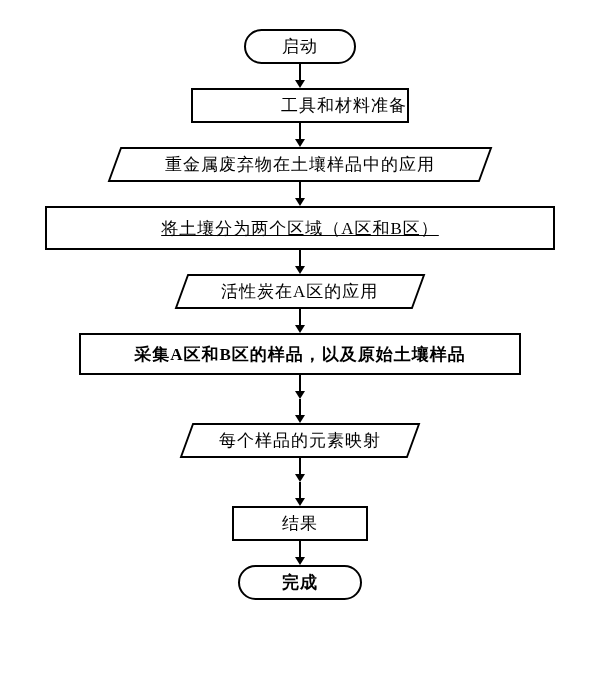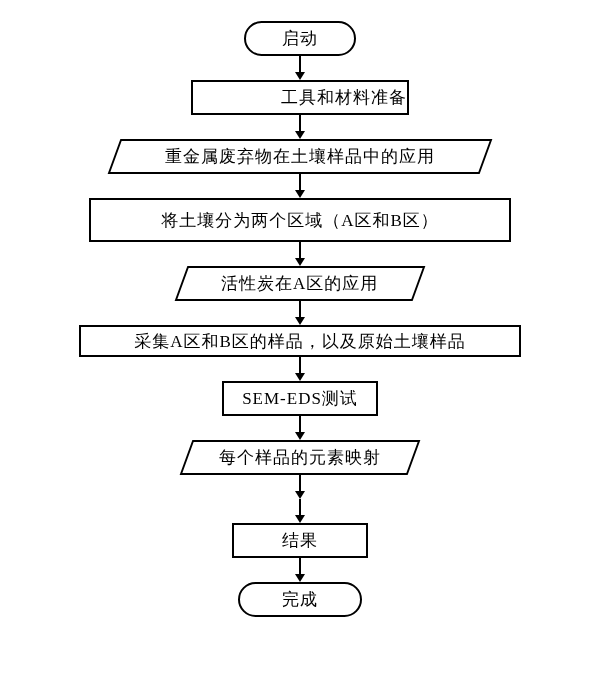--- a/index.html
+++ b/index.html
@@ -10,21 +10,21 @@
   body {
     width: 600px;
     height: 673px;
     overflow: hidden;
     font-family: "Liberation Serif", "DejaVu Serif", serif;
   }
   .canvas {
     width: 600px;
     height: 673px;
     box-sizing: border-box;
-    padding-top: 21px;
+    padding-top: 29px;
     display: flex;
     flex-direction: column;
     align-items: center;
     background: #ffffff;
   }
   .node {
     display: flex;
     align-items: center;
     justify-content: center;
     border: 2px solid #000000;
@@ -40,28 +40,28 @@
   .terminator { border-radius: 18px; }
   .process { border-radius: 0; }
   .data { transform: skewX(-20deg); }
   .data .label { display: inline-block; transform: skewX(20deg); }
   .label { white-space: nowrap; }
 
   
   .n0  { width: 112px; }
   .n1  { width: 218px; justify-content: flex-end; }
   .n2  { width: 372px; }
-  .n3  { width: 422px; height: 44px; }
+  .n3  { width: 510px; height: 44px; text-decoration: underline; }
   .n4  { width: 238px; }
-  .n5  { width: 442px; height: 32px; }
+  .n5  { width: 442px; height: 42px; font-weight: bold; }
   .n6  { width: 156px; }
   .n7  { width: 228px; }
   .n8  { width: 122px; }
   .n9  { width: 136px; }
-  .n10 { width: 124px; }
+  .n10 { width: 124px; font-weight: bold; }
 
   .arrow {
     display: flex;
     flex-direction: column;
     align-items: center;
     height: 24px;
     flex: 0 0 auto;
   }
   .arrow-line {
     width: 2px;
@@ -129,23 +129,20 @@
 
   <div class="node process n5">
     <span class="label">采集A区和B区的样品，以及原始土壤样品</span>
   </div>
 
   <div class="arrow">
     <div class="arrow-line"></div>
     <div class="arrow-head"></div>
   </div>
 
-  <div class="node process n6">
-    <span class="label">SEM-EDS测试</span>
-  </div>
 
   <div class="arrow">
     <div class="arrow-line"></div>
     <div class="arrow-head"></div>
   </div>
 
   <div class="node data n7">
     <span class="label">每个样品的元素映射</span>
   </div>
 

